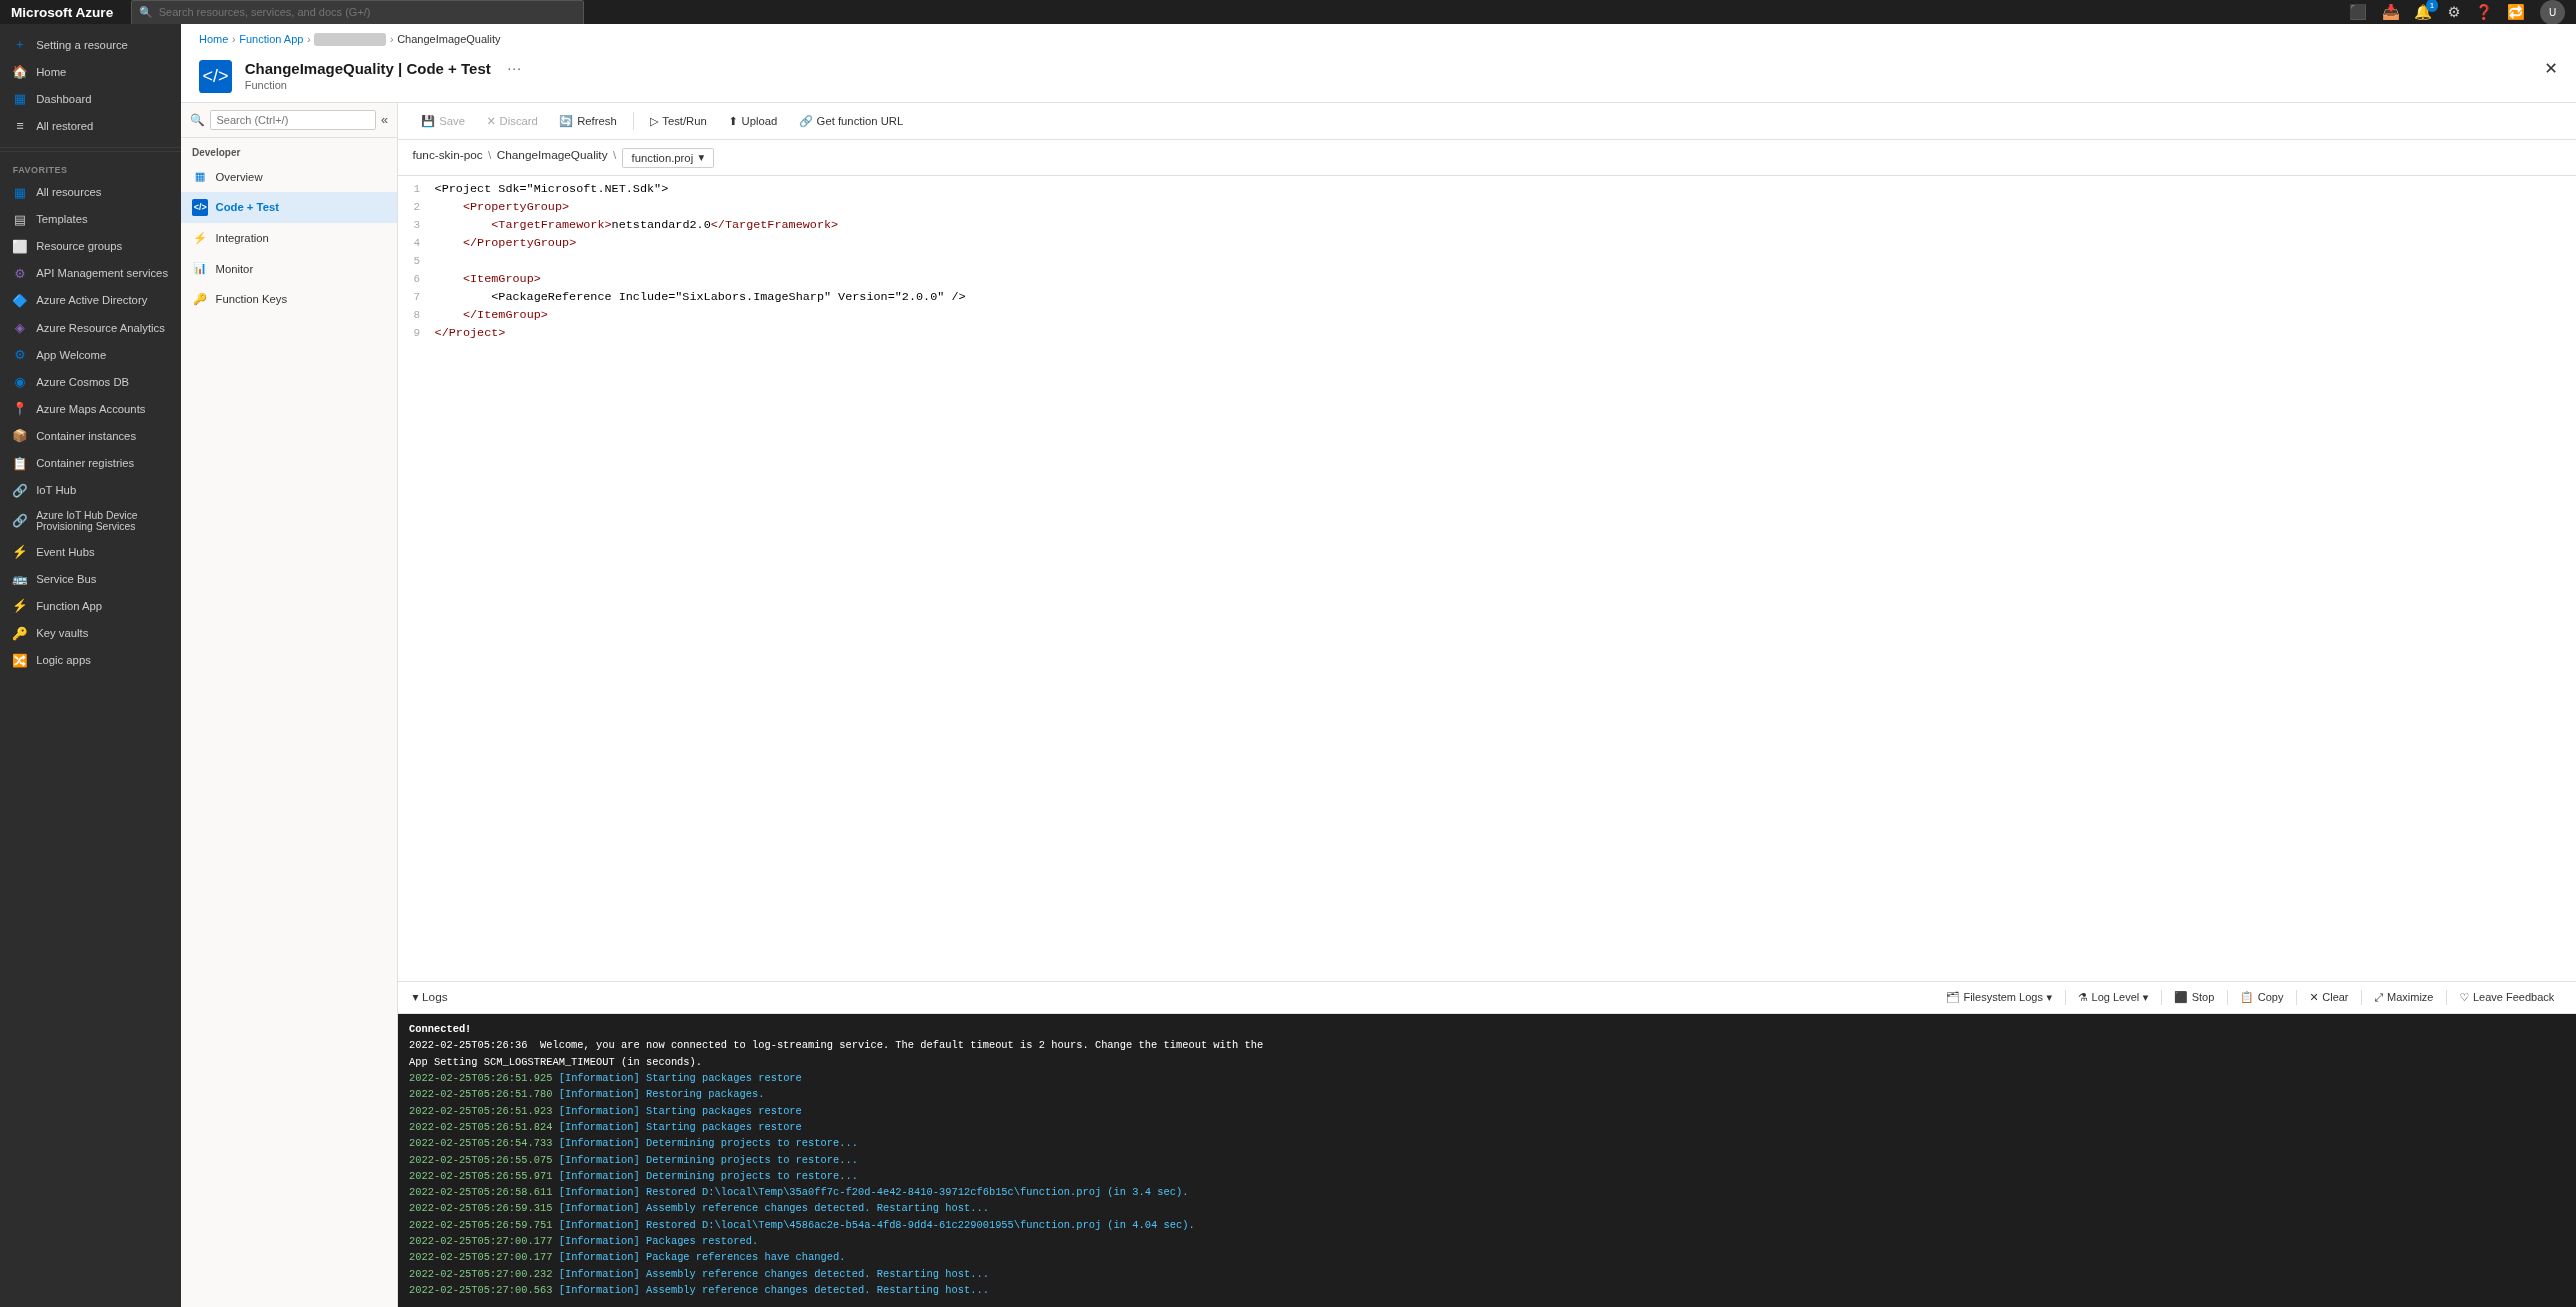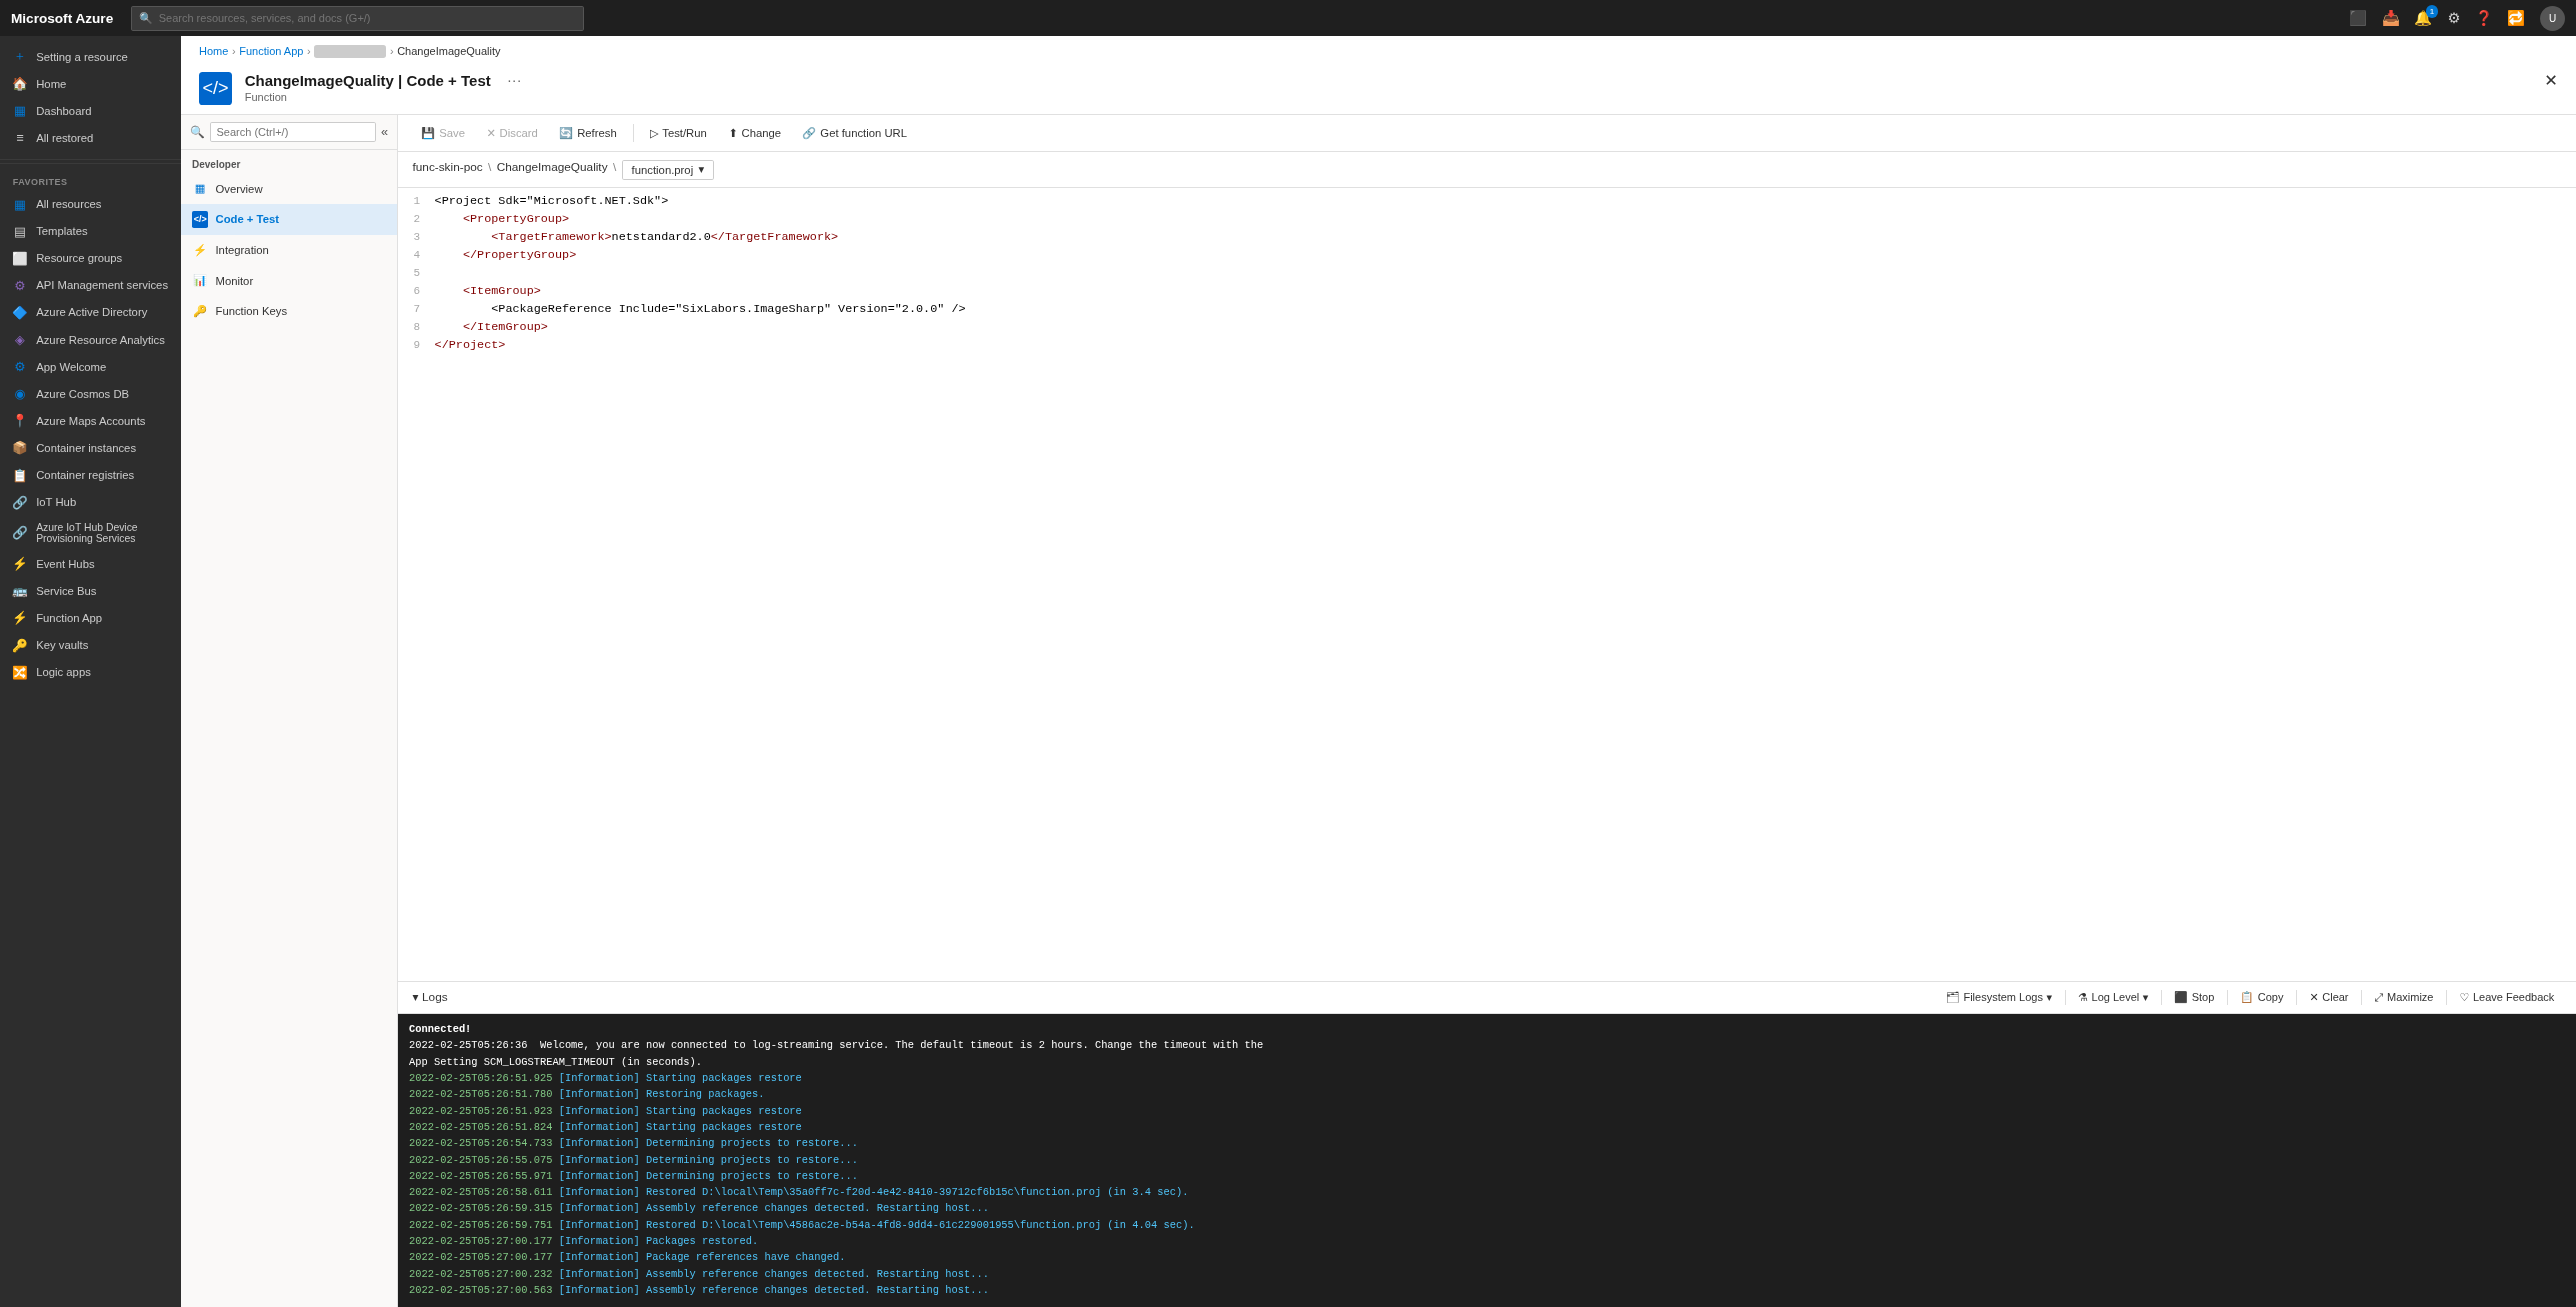--- a/index.html
+++ b/index.html
@@ -2,21 +2,21 @@
 <html style="font-size:14.5px"><head>
   <meta charset="utf-8">
   <style>
     * { margin: 0; padding: 0; box-sizing: border-box; }
     body { font-family: 'Segoe UI', sans-serif; font-size: 11.8px; background: #f3f2f1; display: flex; flex-direction: column; height: 100vh; overflow: hidden; }
 
     
     .top-nav {
       background: #1f1f1f;
       color: #fff;
-      height: 36px;
+      height: 24px;
       display: flex;
       align-items: center;
       padding: 0 11px;
       gap: 11px;
       flex-shrink: 0;
     }
     .top-nav-brand {
       font-size: 13.6px;
       font-weight: 600;
       color: #fff;
@@ -611,21 +611,21 @@
             <span>🔄</span>
             <span>Refresh</span>
           </button>
           <div class="toolbar-sep"></div>
           <button class="toolbar-btn">
             <span>▷</span>
             <span>Test/Run</span>
           </button>
           <button class="toolbar-btn">
             <span>⬆</span>
-            <span>Change</span>
+            <span>Upload</span>
           </button>
           <button class="toolbar-btn">
             <span>🔗</span>
             <span>Get function URL</span>
           </button>
         </div>
 
         <div class="path-bar">
           <span class="path-bar-part">func-skin-poc</span>
           <span class="path-bar-sep">\</span>

